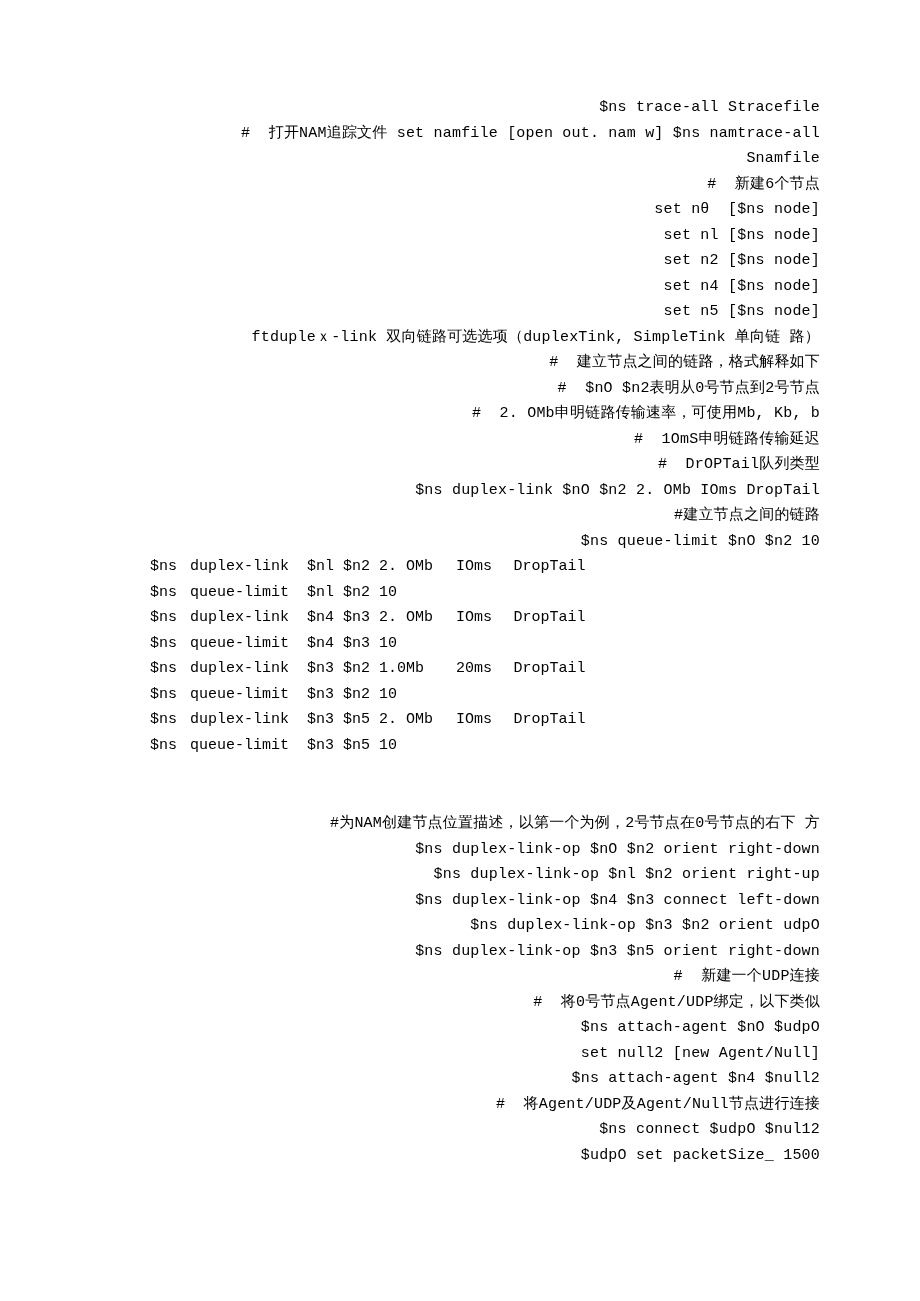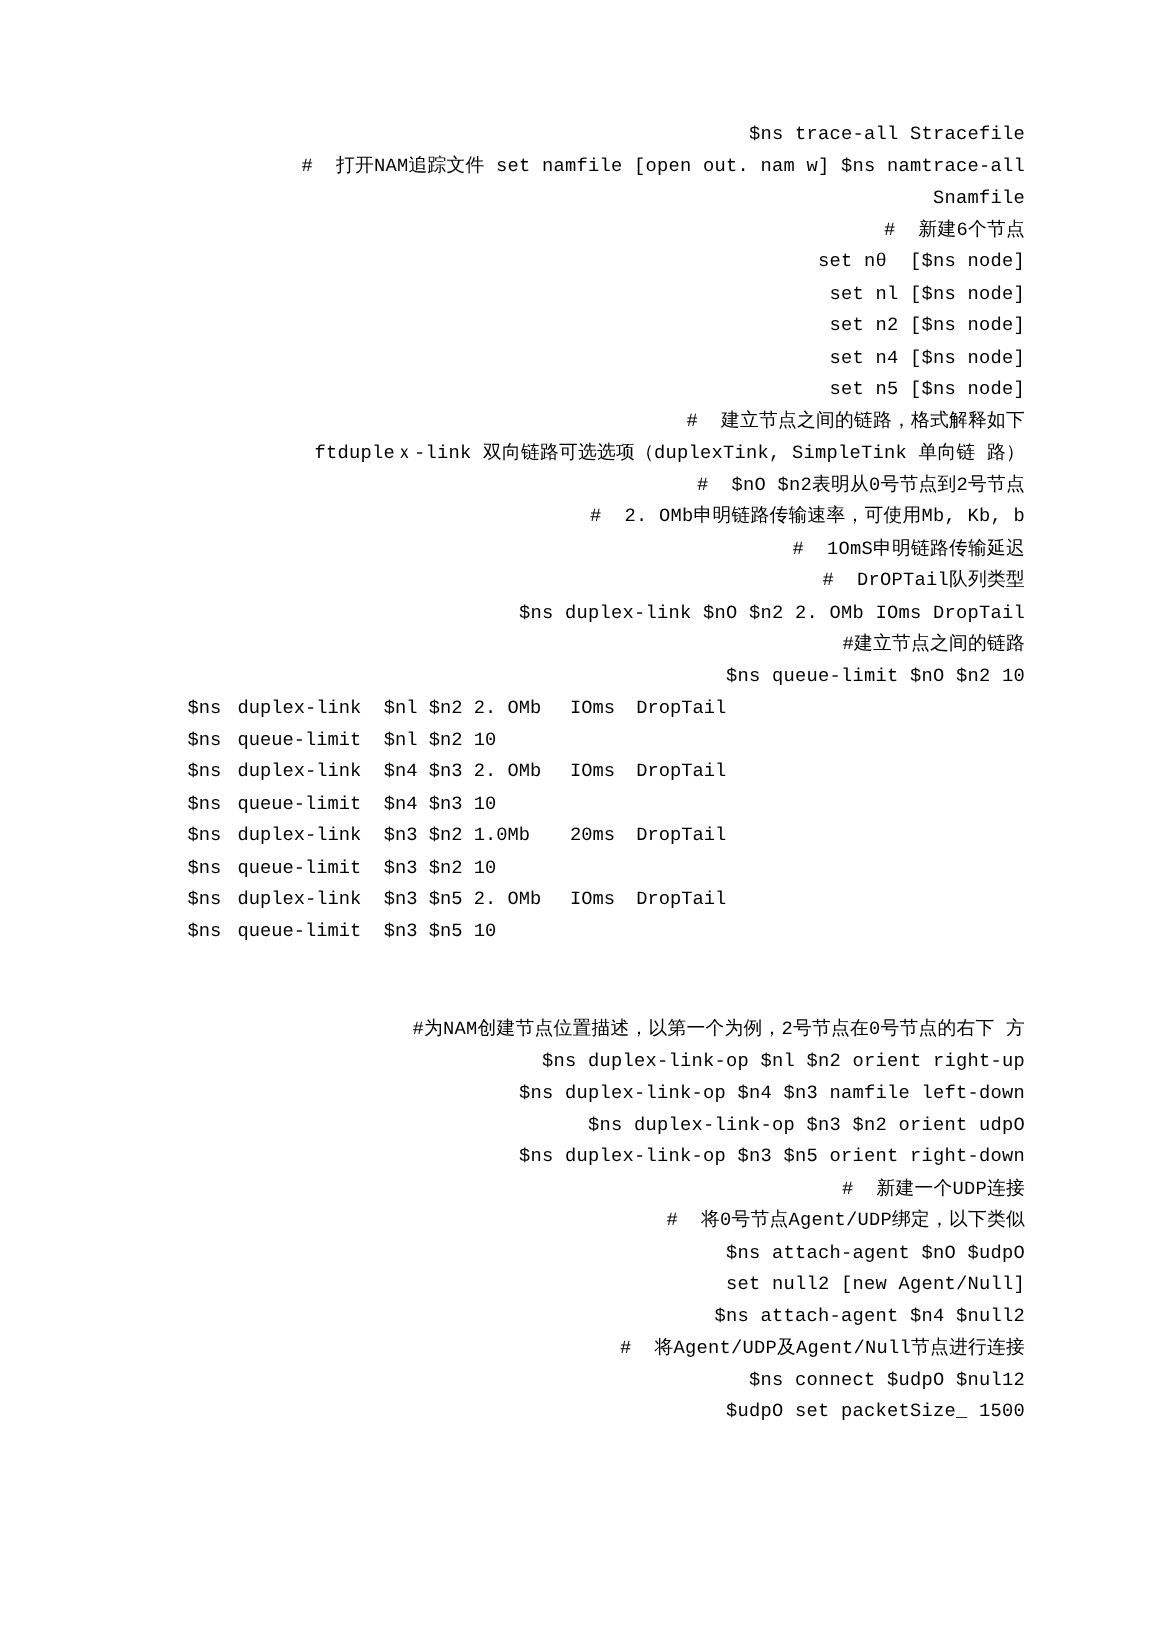--- a/index.html
+++ b/index.html
@@ -30,38 +30,38 @@
   .row {
     display: flex;
   }
   .cell {
     white-space: pre;
   }
   .c1 { width: 40px; }
   .c2 { width: 108px; }
   .c3 { width: 158px; }
   .c4 { width: 44px; }
-  .c5 { width: 90px; }
+  .c5 { width: 90px; text-align: center; }
 </style>
 </head>
 <body>
 
 <div class="page">
   <div id="block-a">
       <div class="line">$ns trace-all Stracefile</div>
       <div class="line">#  打开NAM追踪文件 set namfile [open out. nam w] $ns namtrace-all</div>
       <div class="line">Snamfile</div>
       <div class="line">#  新建6个节点</div>
       <div class="line">set nθ  [$ns node]</div>
       <div class="line">set nl [$ns node]</div>
       <div class="line">set n2 [$ns node]</div>
       <div class="line">set n4 [$ns node]</div>
       <div class="line">set n5 [$ns node]</div>
+      <div class="line">ftdupleｘ-link 双向链路可选选项（duplexTink, SimpleTink 单向链 路）</div>
       <div class="line">#  建立节点之间的链路，格式解释如下</div>
-      <div class="line">ftdupleｘ-link 双向链路可选选项（duplexTink, SimpleTink 单向链 路）</div>
       <div class="line">#  $nO $n2表明从0号节点到2号节点</div>
       <div class="line">#  2. OMb申明链路传输速率，可使用Mb, Kb, b</div>
       <div class="line">#  1OmS申明链路传输延迟</div>
       <div class="line">#  DrOPTail队列类型</div>
       <div class="line">$ns duplex-link $nO $n2 2. OMb IOms DropTail</div>
       <div class="line">#建立节点之间的链路</div>
       <div class="line">$ns queue-limit $nO $n2 10</div>
     </div>
   <div class="table" id="block-t">
       <div class="row">
@@ -118,22 +118,23 @@
         <div class="cell c2">queue-limit</div>
         <div class="cell c3"> $n3 $n5 10</div>
         <div class="cell c4"></div>
         <div class="cell c5"></div>
       </div>
     </div>
   <div id="block-b">
       <div class="line">&nbsp;</div>
       <div class="line">&nbsp;</div>
       <div class="line">#为NAM创建节点位置描述，以第一个为例，2号节点在0号节点的右下 方</div>
+      <div class="line">$ns duplex-link-op $nO $n2 orient right-down</div>
       <div class="line">$ns duplex-link-op $nl $n2 orient right-up</div>
-      <div class="line">$ns duplex-link-op $n4 $n3 namfile left-down</div>
+      <div class="line">$ns duplex-link-op $n4 $n3 connect left-down</div>
       <div class="line">$ns duplex-link-op $n3 $n2 orient udpO</div>
       <div class="line">$ns duplex-link-op $n3 $n5 orient right-down</div>
       <div class="line">#  新建一个UDP连接</div>
       <div class="line">#  将0号节点Agent/UDP绑定，以下类似</div>
       <div class="line">$ns attach-agent $nO $udpO</div>
       <div class="line">set null2 [new Agent/Null]</div>
       <div class="line">$ns attach-agent $n4 $null2</div>
       <div class="line">#  将Agent/UDP及Agent/Null节点进行连接</div>
       <div class="line">$ns connect $udpO $nul12</div>
       <div class="line">$udpO set packetSize_ 1500</div>

